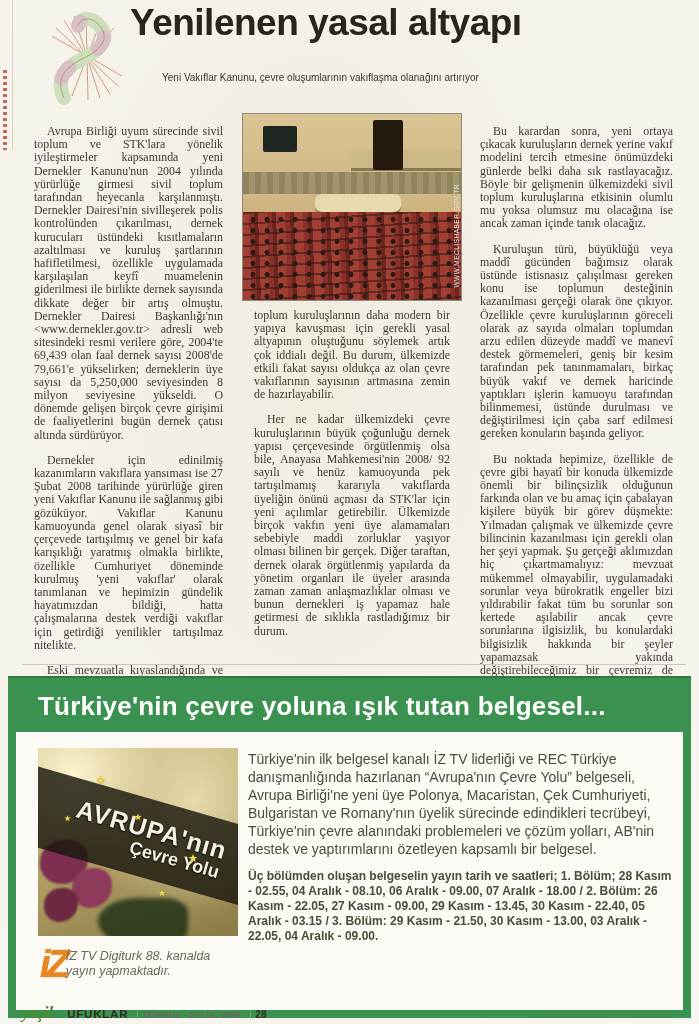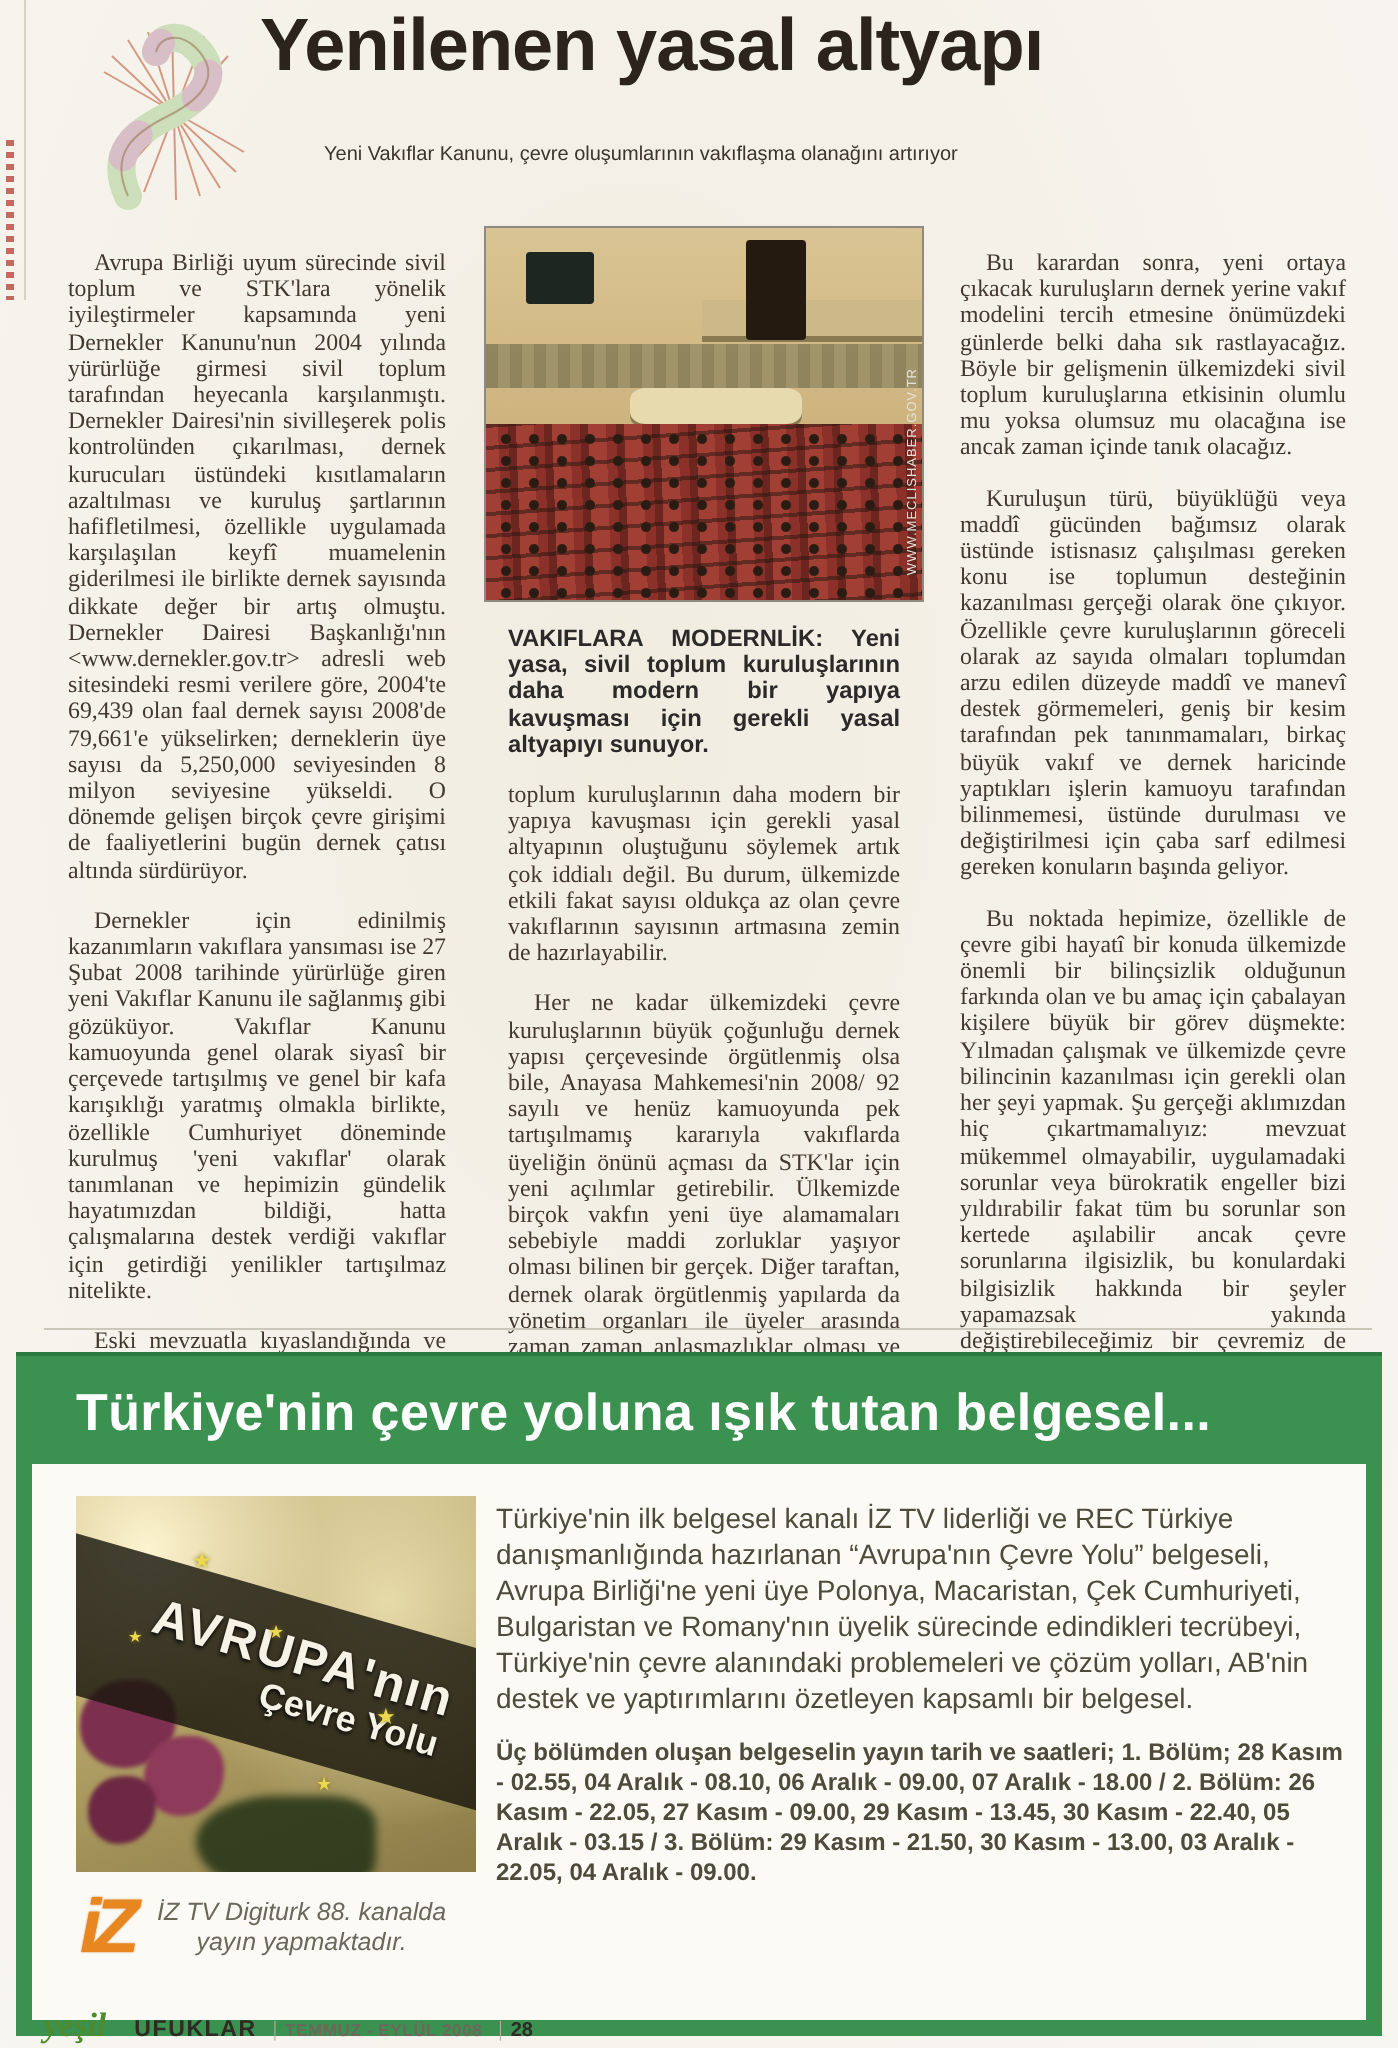--- a/index.html
+++ b/index.html
@@ -94,21 +94,21 @@
 
   .doc-text{position:absolute;left:232px;top:18px;width:428px;
     font-family:"Liberation Sans",sans-serif;color:#4e4a3c;}
   .doc-text p{margin:0 0 11px 0;font-size:14px;line-height:18px;}
   .schedule{font-weight:700;font-size:12px !important;line-height:15px !important;margin-top:4px !important;}
 
   .iz-row{position:absolute;left:24px;top:212px;display:flex;align-items:center;}
   .iz-logo{font-family:"Liberation Sans",sans-serif;font-weight:900;font-style:italic;
     font-size:38px;color:#e8871f;letter-spacing:-4px;line-height:40px;text-shadow:0 0 1px #c96f12;}
   .iz-note{font-family:"Liberation Sans",sans-serif;font-style:italic;font-size:12.5px;
-    line-height:15px;color:#6b675c;width:170px;text-align:center;}
+    line-height:15px;color:#6b675c;width:170px;}
 
   
   .footer{left:22px;top:1003px;width:400px;white-space:nowrap;}
   .fo-yesil{font-family:"Liberation Serif",serif;font-style:italic;font-weight:700;
     font-size:17px;color:#4e8a2e;}
   .fo-ufuklar{font-family:"Liberation Sans",sans-serif;font-weight:700;font-size:11.5px;
     letter-spacing:.8px;color:#2e2a24;margin-left:14px;}
   .fo-sep{color:#b3aea4;font-size:11px;margin:0 4px;}
   .fo-issue{font-family:"Liberation Sans",sans-serif;font-weight:700;font-size:8.5px;
     letter-spacing:.3px;color:#6e675c;text-align:right;}
@@ -148,21 +148,20 @@
   <div class="col col2">
     <div class="photo">
       <div class="ph-gallery"></div>
       <div class="ph-balcony"></div>
       <div class="ph-board"></div>
       <div class="ph-door"></div>
       <div class="ph-rostrum"></div>
       <div class="ph-seats"></div>
       <span class="ph-credit">WWW.MECLISHABER.GOV.TR</span>
     </div>
-    <p class="caption noindent"><b>VAKIFLARA MODERNLİK:</b> <span>Yeni yasa, sivil toplum kuruluşlarının daha modern bir yapıya kavuşması için gerekli yasal altyapıyı sunuyor.</span></p>
     <p class="noindent col2-first">toplum kuruluşlarının daha modern bir yapıya kavuşması için gerekli yasal altyapının oluştuğunu söylemek artık çok iddialı değil. Bu durum, ülkemizde etkili fakat sayısı oldukça az olan çevre vakıflarının sayısının artmasına zemin de hazırlayabilir.</p>
     <p>Her ne kadar ülkemizdeki çevre kuruluşlarının büyük çoğunluğu dernek yapısı çerçevesinde örgütlenmiş olsa bile, Anayasa Mahkemesi'nin 2008/ 92 sayılı ve henüz kamuoyunda pek tartışılmamış kararıyla vakıflarda üyeliğin önünü açması da STK'lar için yeni açılımlar getirebilir. Ülkemizde birçok vakfın yeni üye alamamaları sebebiyle maddi zorluklar yaşıyor olması bilinen bir gerçek. Diğer taraftan, dernek olarak örgütlenmiş yapılarda da yönetim organları ile üyeler arasında zaman zaman anlaşmazlıklar olması ve bunun dernekleri iş yapamaz hale getirmesi de sıklıkla rastladığımız bir durum.</p>
   </div>
 
   <div class="col col3">
     <p>Bu karardan sonra, yeni ortaya çıkacak kuruluşların dernek yerine vakıf modelini tercih etmesine önümüzdeki günlerde belki daha sık rastlayacağız. Böyle bir gelişmenin ülkemizdeki sivil toplum kuruluşlarına etkisinin olumlu mu yoksa olumsuz mu olacağına ise ancak zaman içinde tanık olacağız.</p>
     <p>Kuruluşun türü, büyüklüğü veya maddî gücünden bağımsız olarak üstünde istisnasız çalışılması gereken konu ise toplumun desteğinin kazanılması gerçeği olarak öne çıkıyor. Özellikle çevre kuruluşlarının göreceli olarak az sayıda olmaları toplumdan arzu edilen düzeyde maddî ve manevî destek görmemeleri, geniş bir kesim tarafından pek tanınmamaları, birkaç büyük vakıf ve dernek haricinde yaptıkları işlerin kamuoyu tarafından bilinmemesi, üstünde durulması ve değiştirilmesi için çaba sarf edilmesi gereken konuların başında geliyor.</p>
     <p><span>Bu noktada hepimize, özellikle de çevre gibi hayatî bir konuda ülkemizde önemli bir bilinçsizlik olduğunun farkında olan ve bu amaç için çabalayan kişilere büyük bir görev düşmekte: Yılmadan çalışmak ve ülkemizde çevre bilincinin kazanılması için gerekli olan her şeyi yapmak. Şu gerçeği aklımızdan hiç çıkartmamalıyız: mevzuat mükemmel olmayabilir, uygulamadaki sorunlar veya bürokratik engeller bizi yıldırabilir fakat tüm bu sorunlar son kertede aşılabilir ancak çevre sorunlarına ilgisizlik, bu konulardaki bilgisizlik hakkında bir şeyler yapamazsak yakında değiştirebileceğimiz bir çevremiz de kalmayacak.</span><span class="endmark"></span></p>
     <hr class="end-divider">
     <p class="author"><b>Başak Ersen,</b> <span>Türkiye Üçüncü Sektör Vakfı (TÜSEV) Proje Koordinatörü/ STK hukuku uzmanı</span></p>

